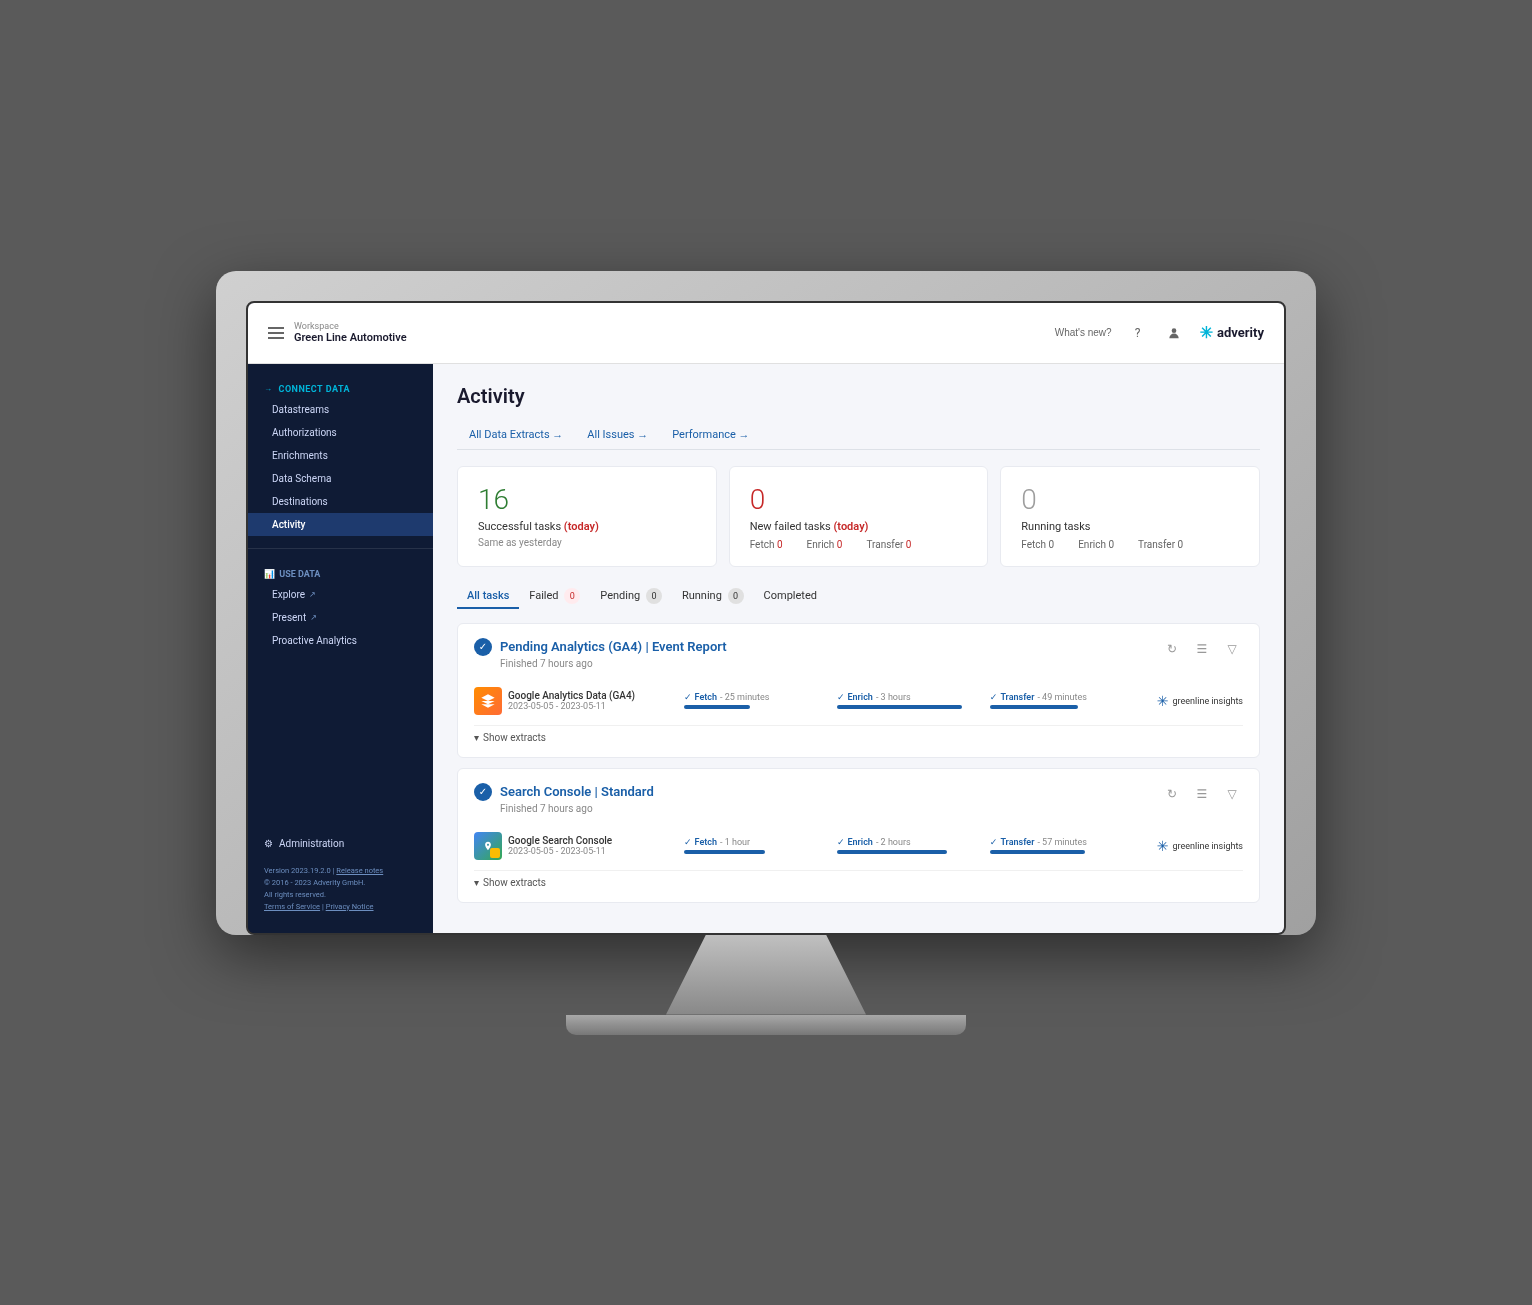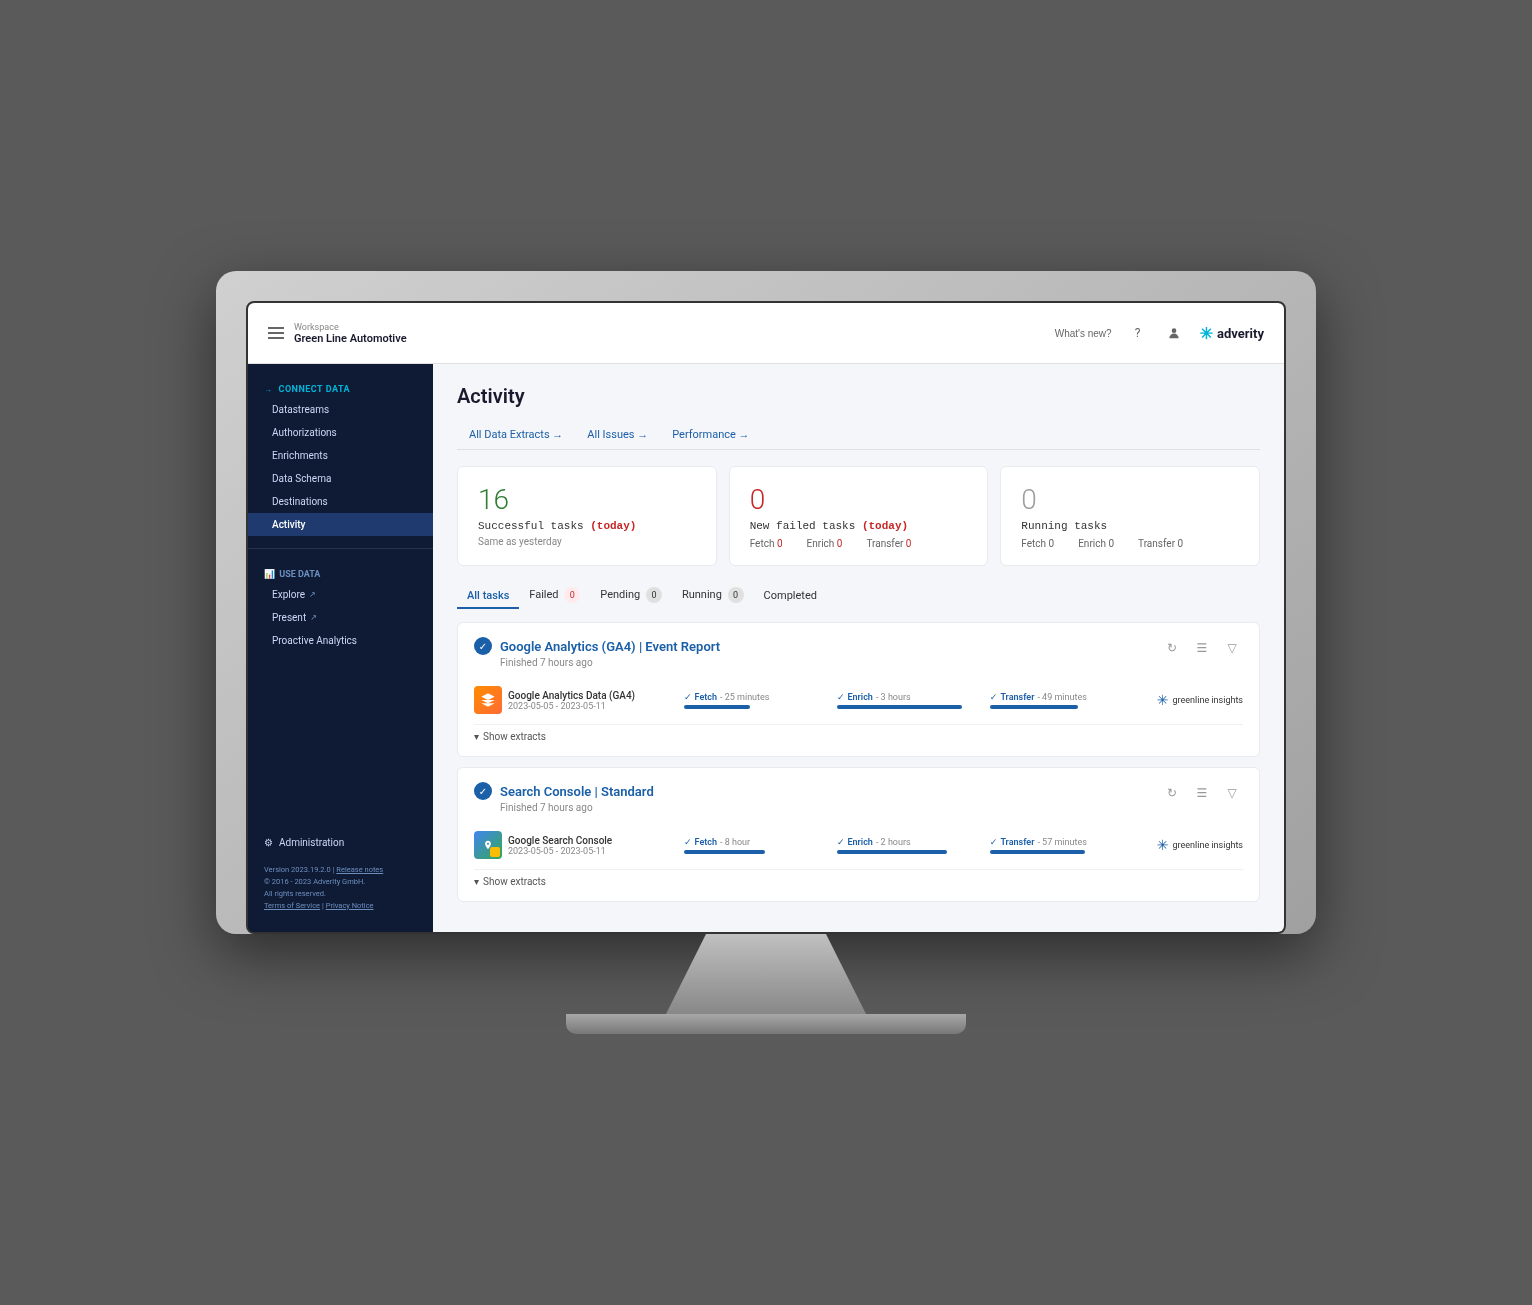--- a/index.html
+++ b/index.html
@@ -299,21 +299,20 @@
     }
 
     .stat-number.green { color: #2e7d32; }
     .stat-number.red { color: #c62828; }
     .stat-number.gray { color: #9e9e9e; }
 
     .stat-label {
       font-size: 11px;
       color: #333;
       margin-bottom: 4px;
-      font-family: Liberation Mono, monospace;
     }
 
     .stat-label span.today {
       color: #c62828;
       font-weight: 600;
     }
 
     .stat-sublabel {
       font-size: 10px;
       color: #888;
@@ -703,21 +702,21 @@
             <div class="filter-tab">Pending <span class="badge">0</span></div>
             <div class="filter-tab">Running <span class="badge">0</span></div>
             <div class="filter-tab">Completed</div>
           </div>
 
           <div class="task-card">
             <div class="task-header">
               <div>
                 <div class="task-title-row">
                   <div class="check-icon">✓</div>
-                  <span class="task-title">Google Analytics (GA4) | Event Report</span>
+                  <span class="task-title">Pending Analytics (GA4) | Event Report</span>
                 </div>
                 <div class="task-subtitle">Finished 7 hours ago</div>
               </div>
               <div class="task-actions">
                 <div class="task-action-btn">↻</div>
                 <div class="task-action-btn">☰</div>
                 <div class="task-action-btn">▽</div>
               </div>
             </div>
             <div class="task-progress-row">
@@ -795,21 +794,21 @@
                 <div class="source-info">
                   <span class="source-name">Google Search Console</span>
                   <span class="source-date">2023-05-05 - 2023-05-11</span>
                 </div>
               </div>
               <div class="progress-stages">
                 <div class="progress-stage">
                   <div class="stage-label">
                     <span class="check">✓</span>
                     <span class="stage-name">Fetch</span>
-                    <span class="stage-time">- 8 hour</span>
+                    <span class="stage-time">- 1 hour</span>
                   </div>
                   <div class="stage-bar" style="width:55%;"></div>
                 </div>
                 <div class="progress-stage">
                   <div class="stage-label">
                     <span class="check">✓</span>
                     <span class="stage-name">Enrich</span>
                     <span class="stage-time">- 2 hours</span>
                   </div>
                   <div class="stage-bar" style="width:75%;"></div>

